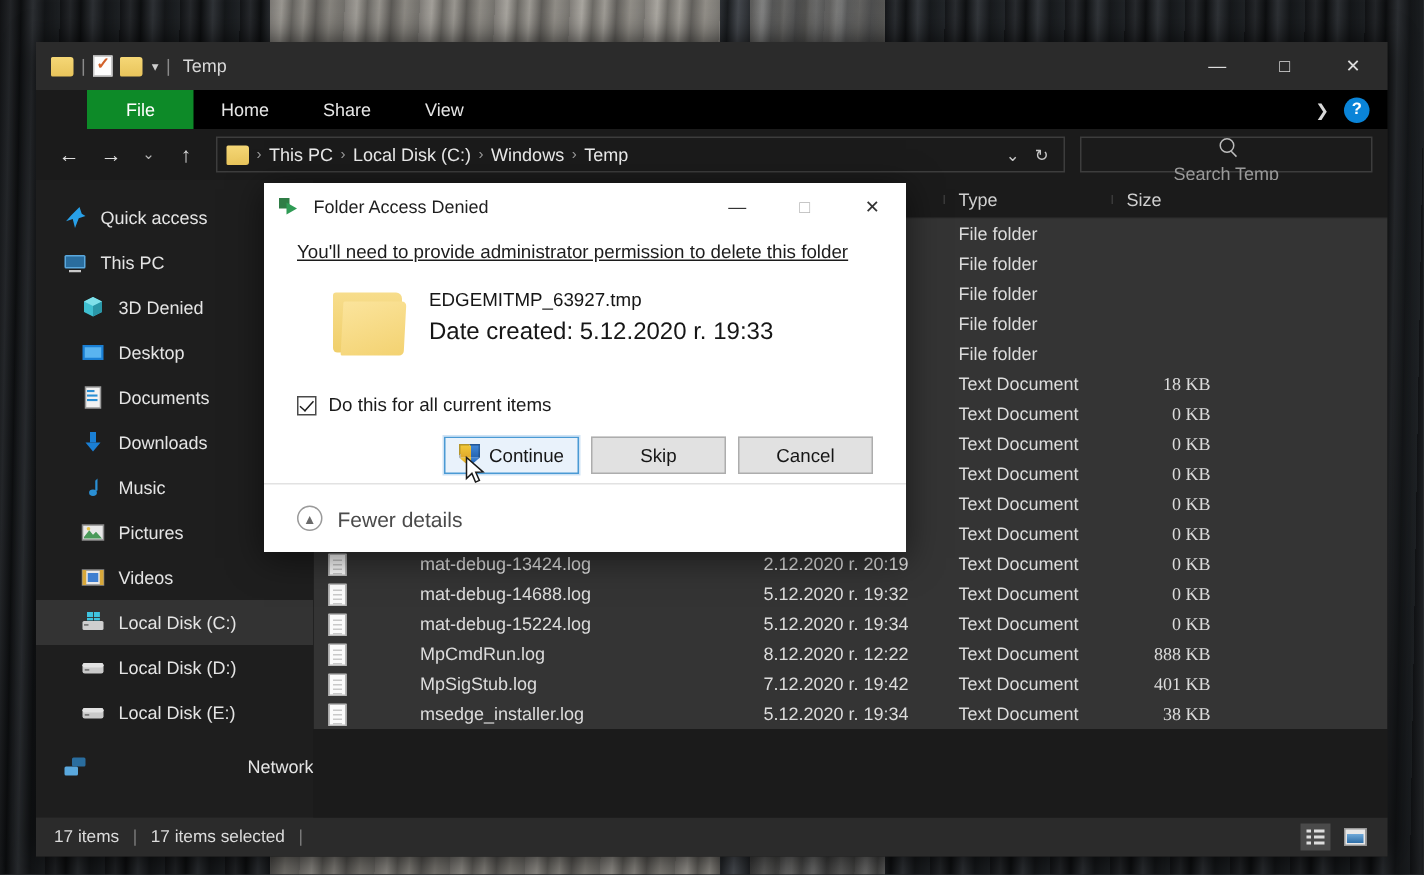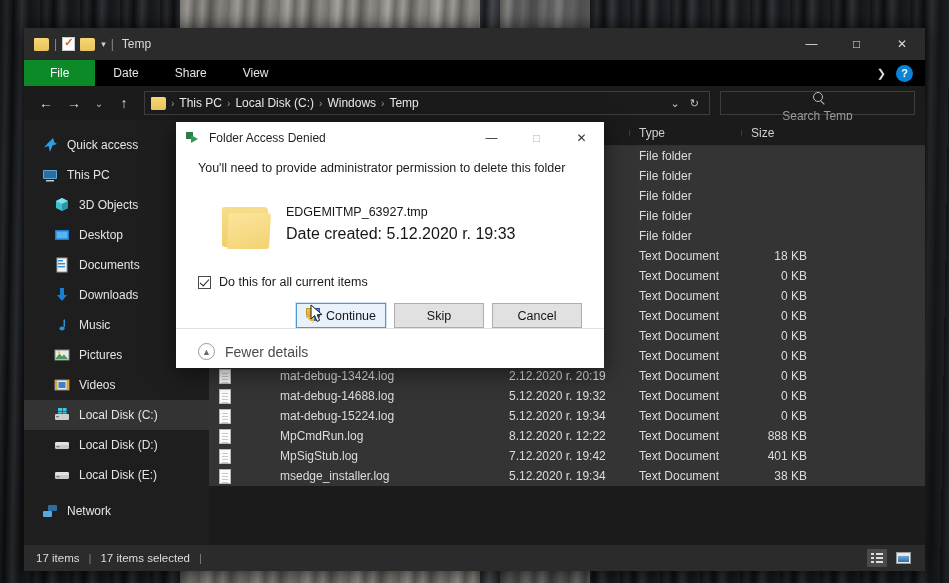--- a/index.html
+++ b/index.html
@@ -86,21 +86,21 @@
   .win-btns { display: flex; height: 32px; }
   .win-btn {
     width: 45px; height: 32px; display: flex; align-items: center;
     justify-content: center; color: #dcdcdc; font-size: 12px;
   }
   .win-btn.close-btn { width: 46px; }
 
   
   .ribbon {
     height: 26px; background: #000; display: flex; align-items: stretch;
-    flex: 0 0 26px; font-size: 12px;
+    flex: 0 0 26px; font-size: 12px; margin-left: 34px;
   }
   .rtab { display:flex; align-items:center; padding: 0 18px; color:#e6e6e6; }
   .rtab.file { background:#0d8a28; color:#fff; padding: 0 26px; }
   .ribbon-right { margin-left:auto; display:flex; align-items:center; gap:10px; padding-right:12px; }
   .chev { color:#d8d8d8; font-size:11px; }
   .help-ico {
     width:17px; height:17px; border-radius:50%; background:#0a84d8;
     color:#fff; font-size:11px; font-weight:bold;
     display:flex; align-items:center; justify-content:center;
   }
@@ -162,21 +162,21 @@
   .c-date { width: 130px; flex:0 0 130px; }
   .c-type { width: 112px; flex:0 0 112px; }
   .c-size { width: 78px; flex:0 0 78px; }
 
   .rows { position:absolute; left:0; right:0; top:26px; bottom:0; }
   .frow {
     height: 20px; display:flex; align-items:center; font-size:12px; color:#dcdcdc;
   }
   .frow.sel { background:#343434; }
   .frow .cell { padding-left:10px; overflow:hidden; white-space:nowrap; }
-  .frow .c-size { text-align:right; padding-left:0; padding-right:12px; }
+  .frow .c-size { text-align:right; padding-left:0; padding-right:12px;font-family:Liberation Serif, serif; }
   .file-ico {
     width:12px; height:15px; background:#fbfbfb; border:1px solid #b9b9b9;
     display:inline-block; margin-right:8px; position:relative; flex:0 0 12px;
   }
   .file-ico::after{
     content:''; position:absolute; left:2px; top:3px; right:2px; height:1px;
     box-shadow:0 0 0 0 #b9b9b9, 0 3px 0 0 #c9c9c9, 0 6px 0 0 #c9c9c9, 0 9px 0 0 #c9c9c9;
     background:#c9c9c9;
   }
   .frow .c-name { display:flex; align-items:center; }
@@ -233,21 +233,21 @@
     border-left:7px solid #2f9b55; border-top:4px solid transparent;
     border-bottom:4px solid transparent;
   }
   .dlg-ttl-text { font-size:12px; color:#1f1f1f; }
   .dlg-wbtns { margin-left:auto; display:flex; }
   .dlg-wbtn { width:45px; height:31px; display:flex; align-items:center;
     justify-content:center; color:#333; font-size:12px; }
   .dlg-wbtn.dis { color:#b6b6b6; }
 
   .dlg-body { flex:1; padding: 8px 22px 0 22px; }
-  .dlg-msg { font-size:12.5px; color:#1c1c1c; margin-bottom: 28px; }
+  .dlg-msg { font-size:12.5px; color:#1c1c1c; margin-bottom: 16px; text-decoration: underline; }
   .dlg-item { display:flex; align-items:flex-start; gap: 16px; padding-left: 22px;}
   .big-folder {
     width:50px; height:44px; position:relative; flex:0 0 50px; margin-top:2px;
   }
   .big-folder .back {
     position:absolute; left:2px; top:2px; width:46px; height:40px;
     background: linear-gradient(#f7dd8c,#f0cf6b); border-radius:2px 4px 3px 3px;
   }
   .big-folder .front {
     position:absolute; left:8px; top:8px; width:42px; height:36px;
@@ -340,21 +340,21 @@
     <div class="tb-spacer"></div>
     <div class="win-btns">
       <div class="win-btn">—</div>
       <div class="win-btn">□</div>
       <div class="win-btn close-btn">✕</div>
     </div>
   </div>
 
   <div class="ribbon">
     <div class="rtab file">File</div>
-    <div class="rtab">Date</div>
+    <div class="rtab">Home</div>
     <div class="rtab">Share</div>
     <div class="rtab">View</div>
     <div class="ribbon-right">
       <span class="chev">❯</span>
       <span class="help-ico">?</span>
     </div>
   </div>
 
   <div class="addrbar">
     <span class="navbtn">←</span>
@@ -398,21 +398,21 @@
             <rect x="4" y="13" width="8" height="1.5" fill="#c9c9c9"></rect>
           </svg>
         <span>This PC</span>
       </div>
       <div class="nav-item indent">
         <svg class="ico" viewBox="0 0 16 16">
             <path d="M8 1 L14 4 L14 11 L8 14 L2 11 L2 4 Z" fill="#3fbfd0"></path>
             <path d="M8 1 L14 4 L8 7 L2 4 Z" fill="#7fe0ea"></path>
             <path d="M8 7 L14 4 L14 11 L8 14 Z" fill="#2a97a8"></path>
           </svg>
-        <span>3D Objects</span>
+        <span>3D Denied</span>
       </div>
       <div class="nav-item indent">
         <svg class="ico" viewBox="0 0 16 16">
             <rect x="1" y="3" width="14" height="10" fill="#1a7fd4"></rect>
             <rect x="2.5" y="4.5" width="11" height="7" fill="#5ab4f0"></rect>
           </svg>
         <span>Desktop</span>
       </div>
       <div class="nav-item indent">
         <svg class="ico" viewBox="0 0 16 16">
@@ -474,21 +474,21 @@
         <span>Local Disk (D:)</span>
       </div>
       <div class="nav-item indent">
         <svg class="ico" viewBox="0 0 16 16">
             <rect x="1" y="5" width="14" height="7" rx="1.5" fill="#c9c9c9"></rect>
             <rect x="1" y="5" width="14" height="3" rx="1.5" fill="#e2e2e2"></rect>
             <rect x="2.5" y="9" width="3" height="1.2" fill="#7a7a7a"></rect>
           </svg>
         <span>Local Disk (E:)</span>
       </div>
-      <div class="nav-item" style="margin-top:6px;">
+      <div class="nav-item" style="margin-top:6px;justify-content:space-between;">
         <svg class="ico" viewBox="0 0 16 16">
             <rect x="1" y="8" width="9" height="6" rx="1" fill="#5aa8dd"></rect>
             <rect x="6" y="2" width="9" height="6" rx="1" fill="#2a6d9e"></rect>
           </svg>
         <span>Network</span>
       </div>
     </div>
 
     <div class="filelist">
       <div class="col-head">

